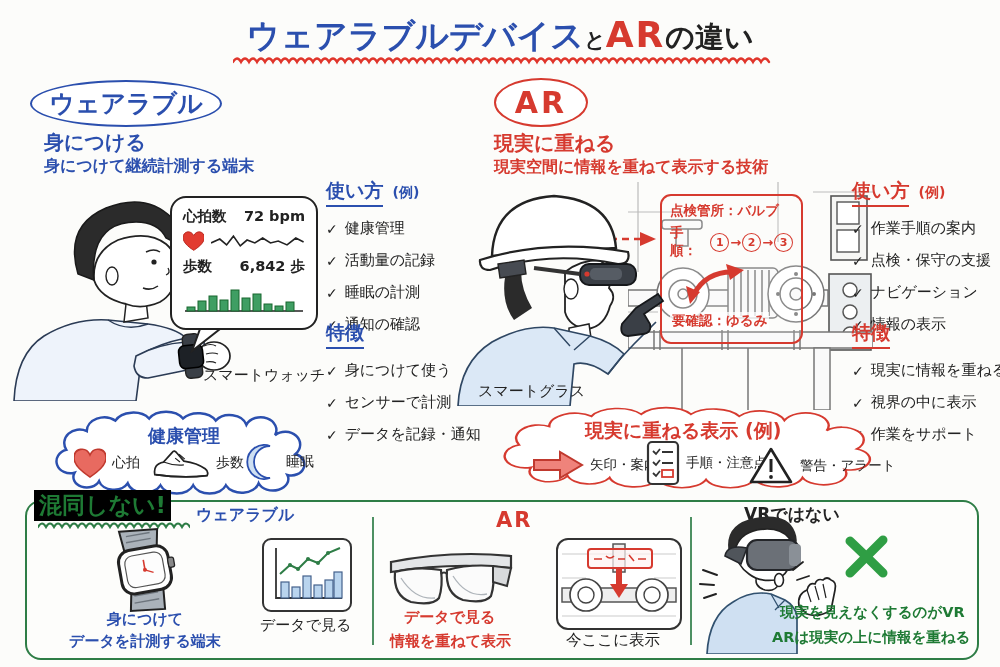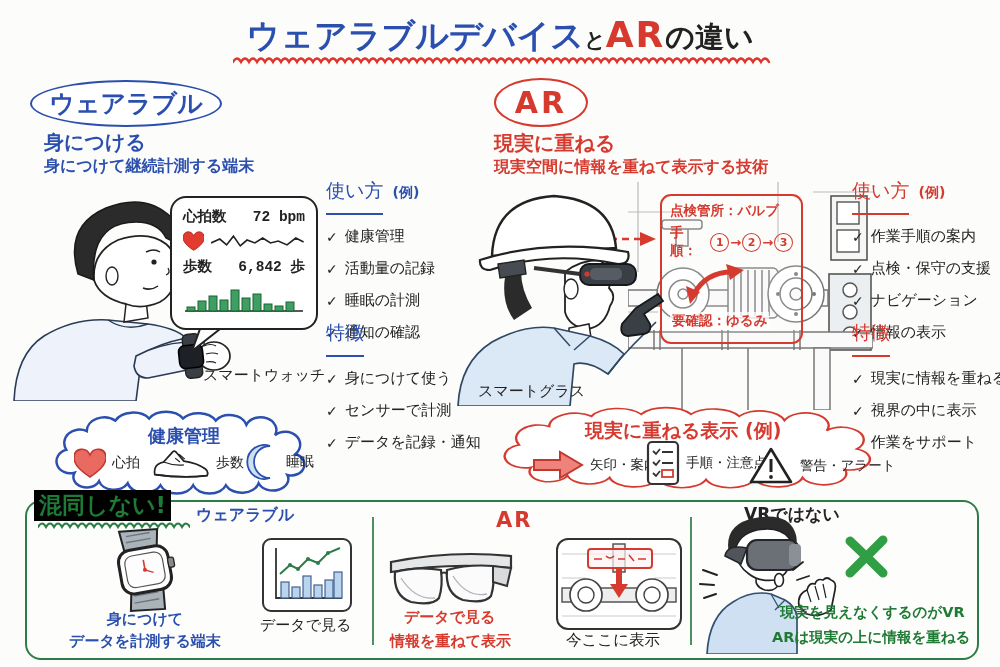--- a/index.html
+++ b/index.html
@@ -8,25 +8,25 @@
     background:#fcfcfa;overflow:hidden;
     font-family:"DejaVu Sans","Liberation Sans",sans-serif;color:#222;
   }
   .abs{position:absolute;}
   .blue{color:#2b4fae;}
   .red{color:#d63a2f;}
   .green{color:#1e7a34;}
   .bold{font-weight:700;}
   .title-row{display:flex;align-items:baseline;justify-content:center;white-space:nowrap;text-align:right;}
   .oval{border:2.5px solid;border-radius:50%;display:flex;align-items:center;justify-content:center;background:#fff;}
-  .sec-h{font-weight:400;display:inline-block;border-bottom:2.5px solid;padding-bottom:9px;}
+  .sec-h{font-weight:700;display:inline-block;border-bottom:2.5px solid;padding-bottom:1px;}
   .chk-list{display:flex;flex-direction:column;gap:13px;white-space:nowrap;}
   .chk{font-size:15px;display:flex;align-items:center;gap:7px;}
   .ck{font-size:14px;color:#222;}
-  .bubble{background:#fff;border:2.2px solid #222;border-radius:16px;font-family:Liberation Mono, monospace;}
+  .bubble{background:#fff;border:2.2px solid #222;border-radius:16px;}
   .wrow{display:flex;justify-content:space-between;align-items:baseline;font-size:14.5px;font-weight:700;}
   .stepc{display:inline-flex;width:17px;height:17px;border:1.7px solid #d63a2f;border-radius:50%;
          align-items:center;justify-content:center;font-size:11px;color:#d63a2f;font-weight:700;}
   .steparrow{color:#d63a2f;font-size:13px;font-weight:700;margin:0 1px;}
   .cloud-label{display:flex;align-items:center;gap:6px;}
   .gbox{border:2.6px solid #2e7d46;border-radius:16px;background:#fdfdfb;}
   .vdiv{width:2px;background:#2e7d46;opacity:.85;}
   .card{background:#fff;border:2.3px solid #333;border-radius:9px;}
   .cap{white-space:nowrap;}
 </style>

